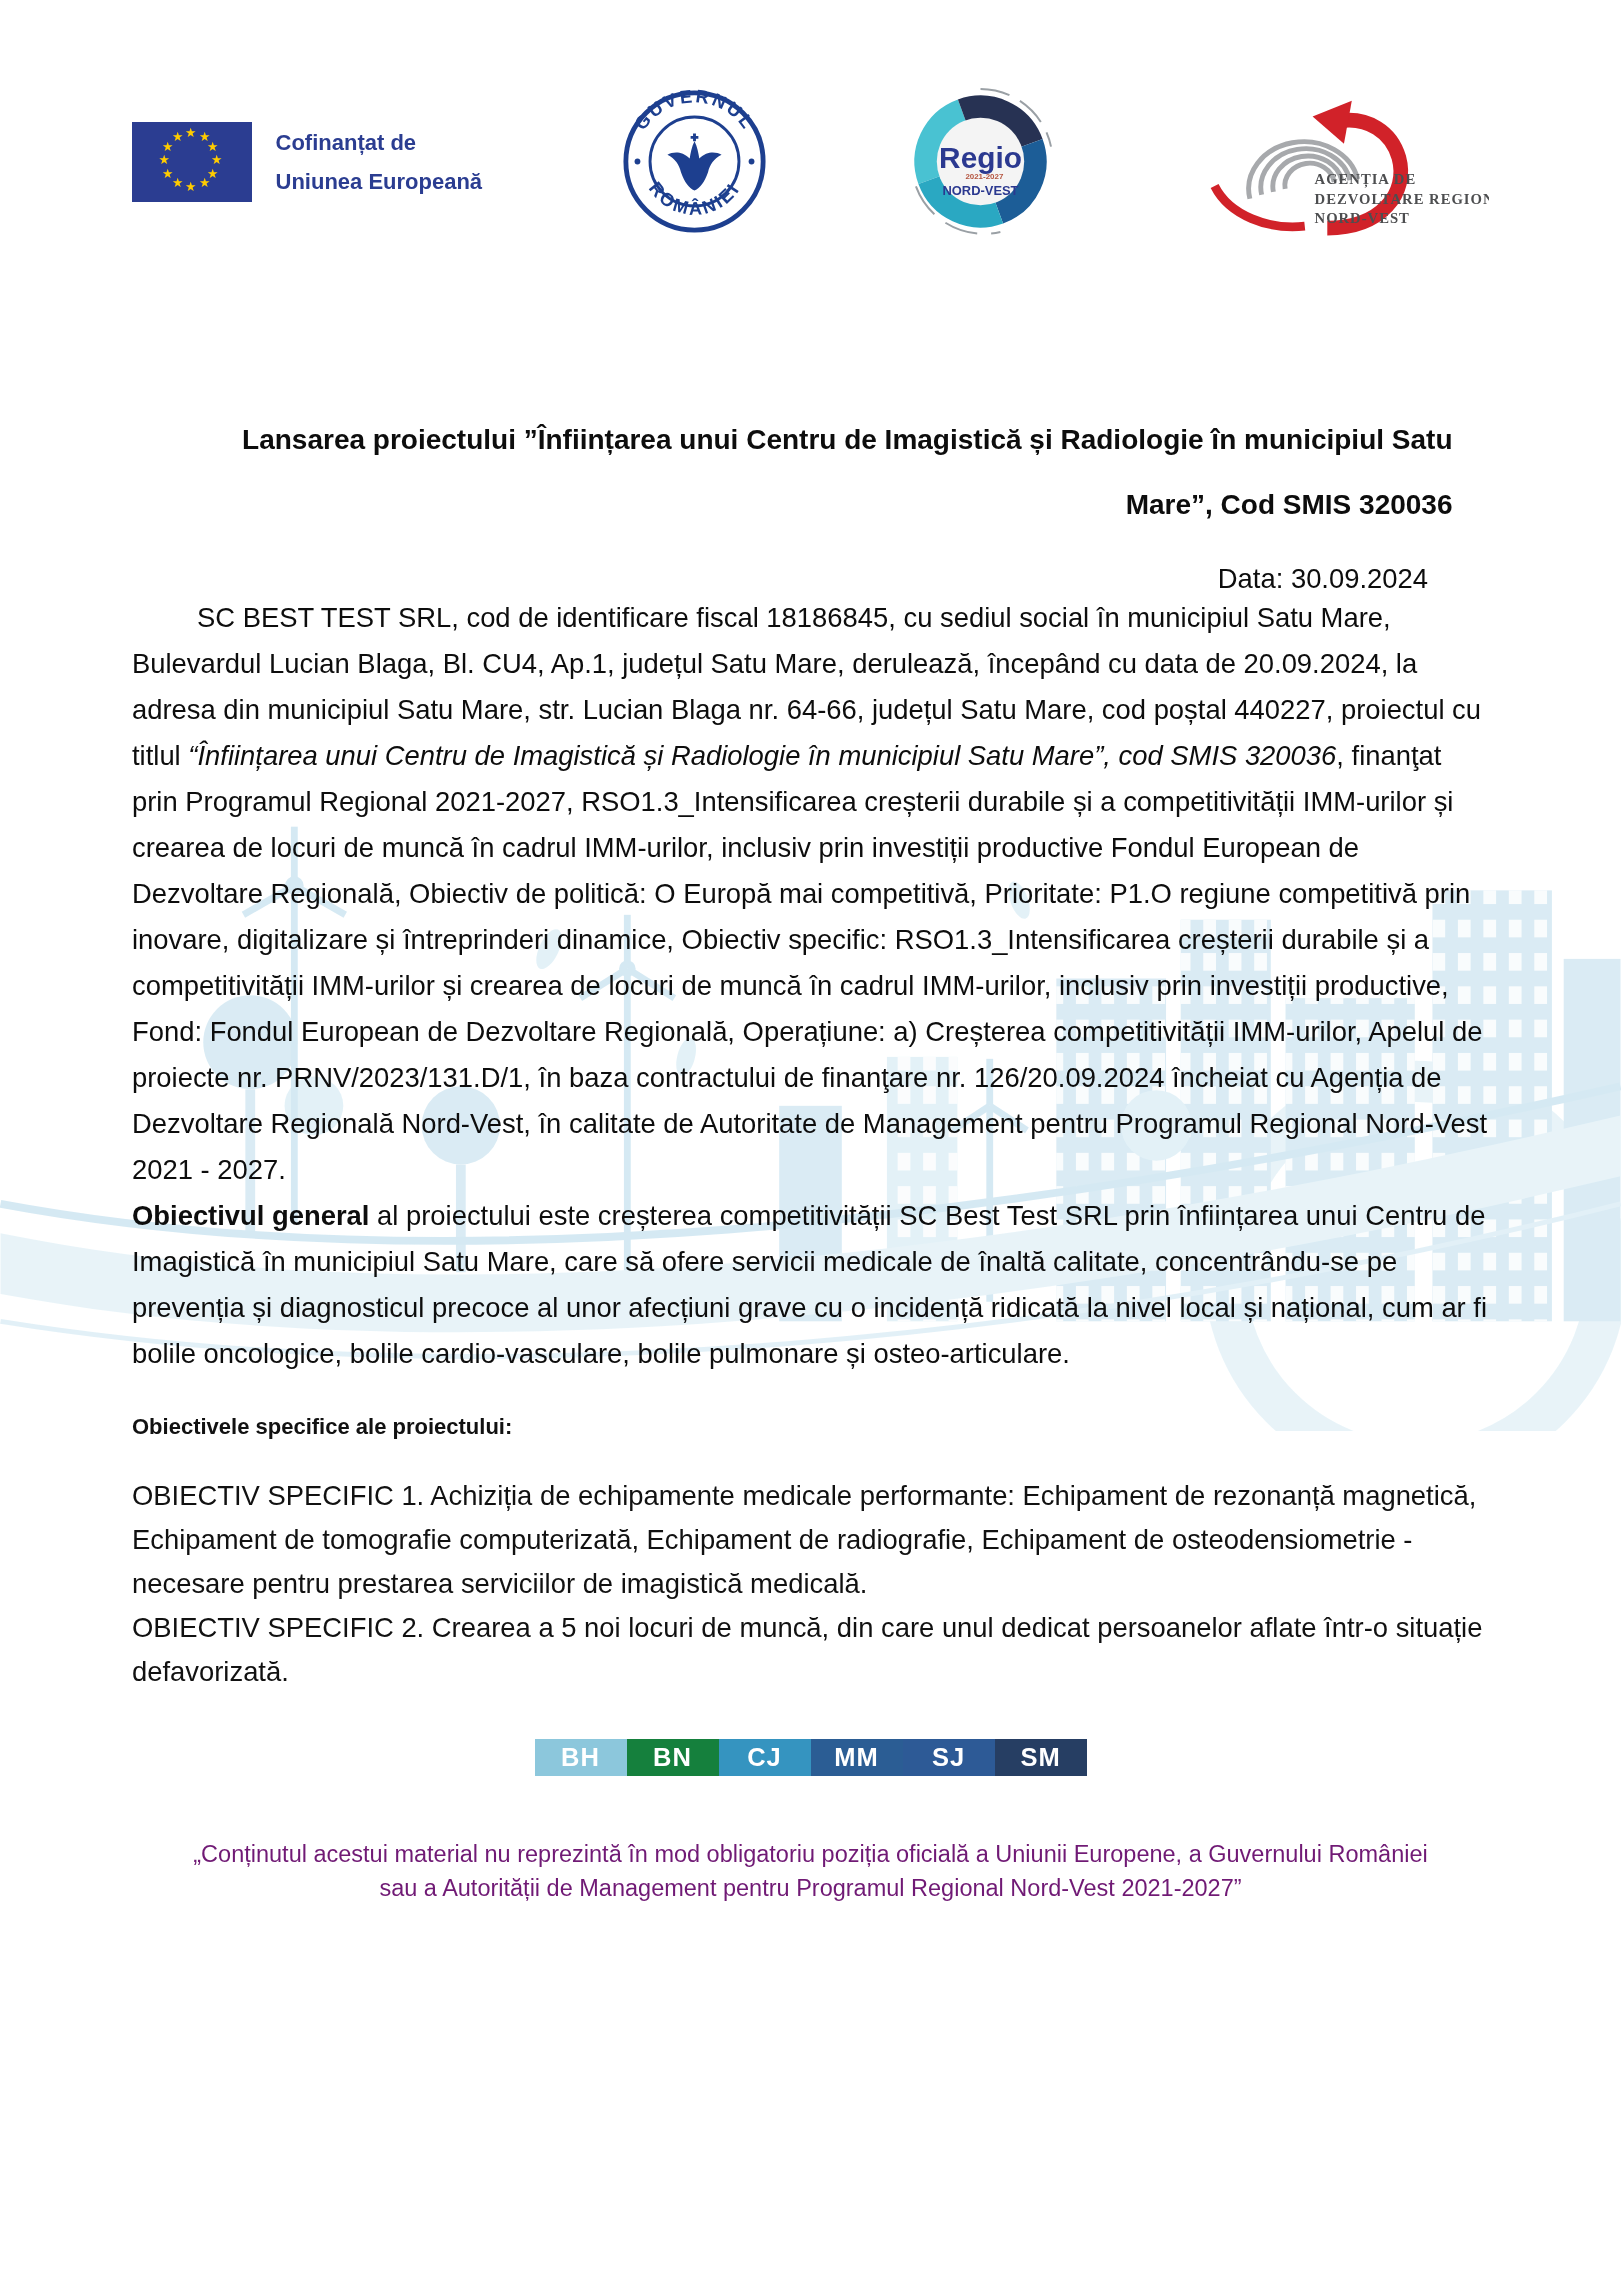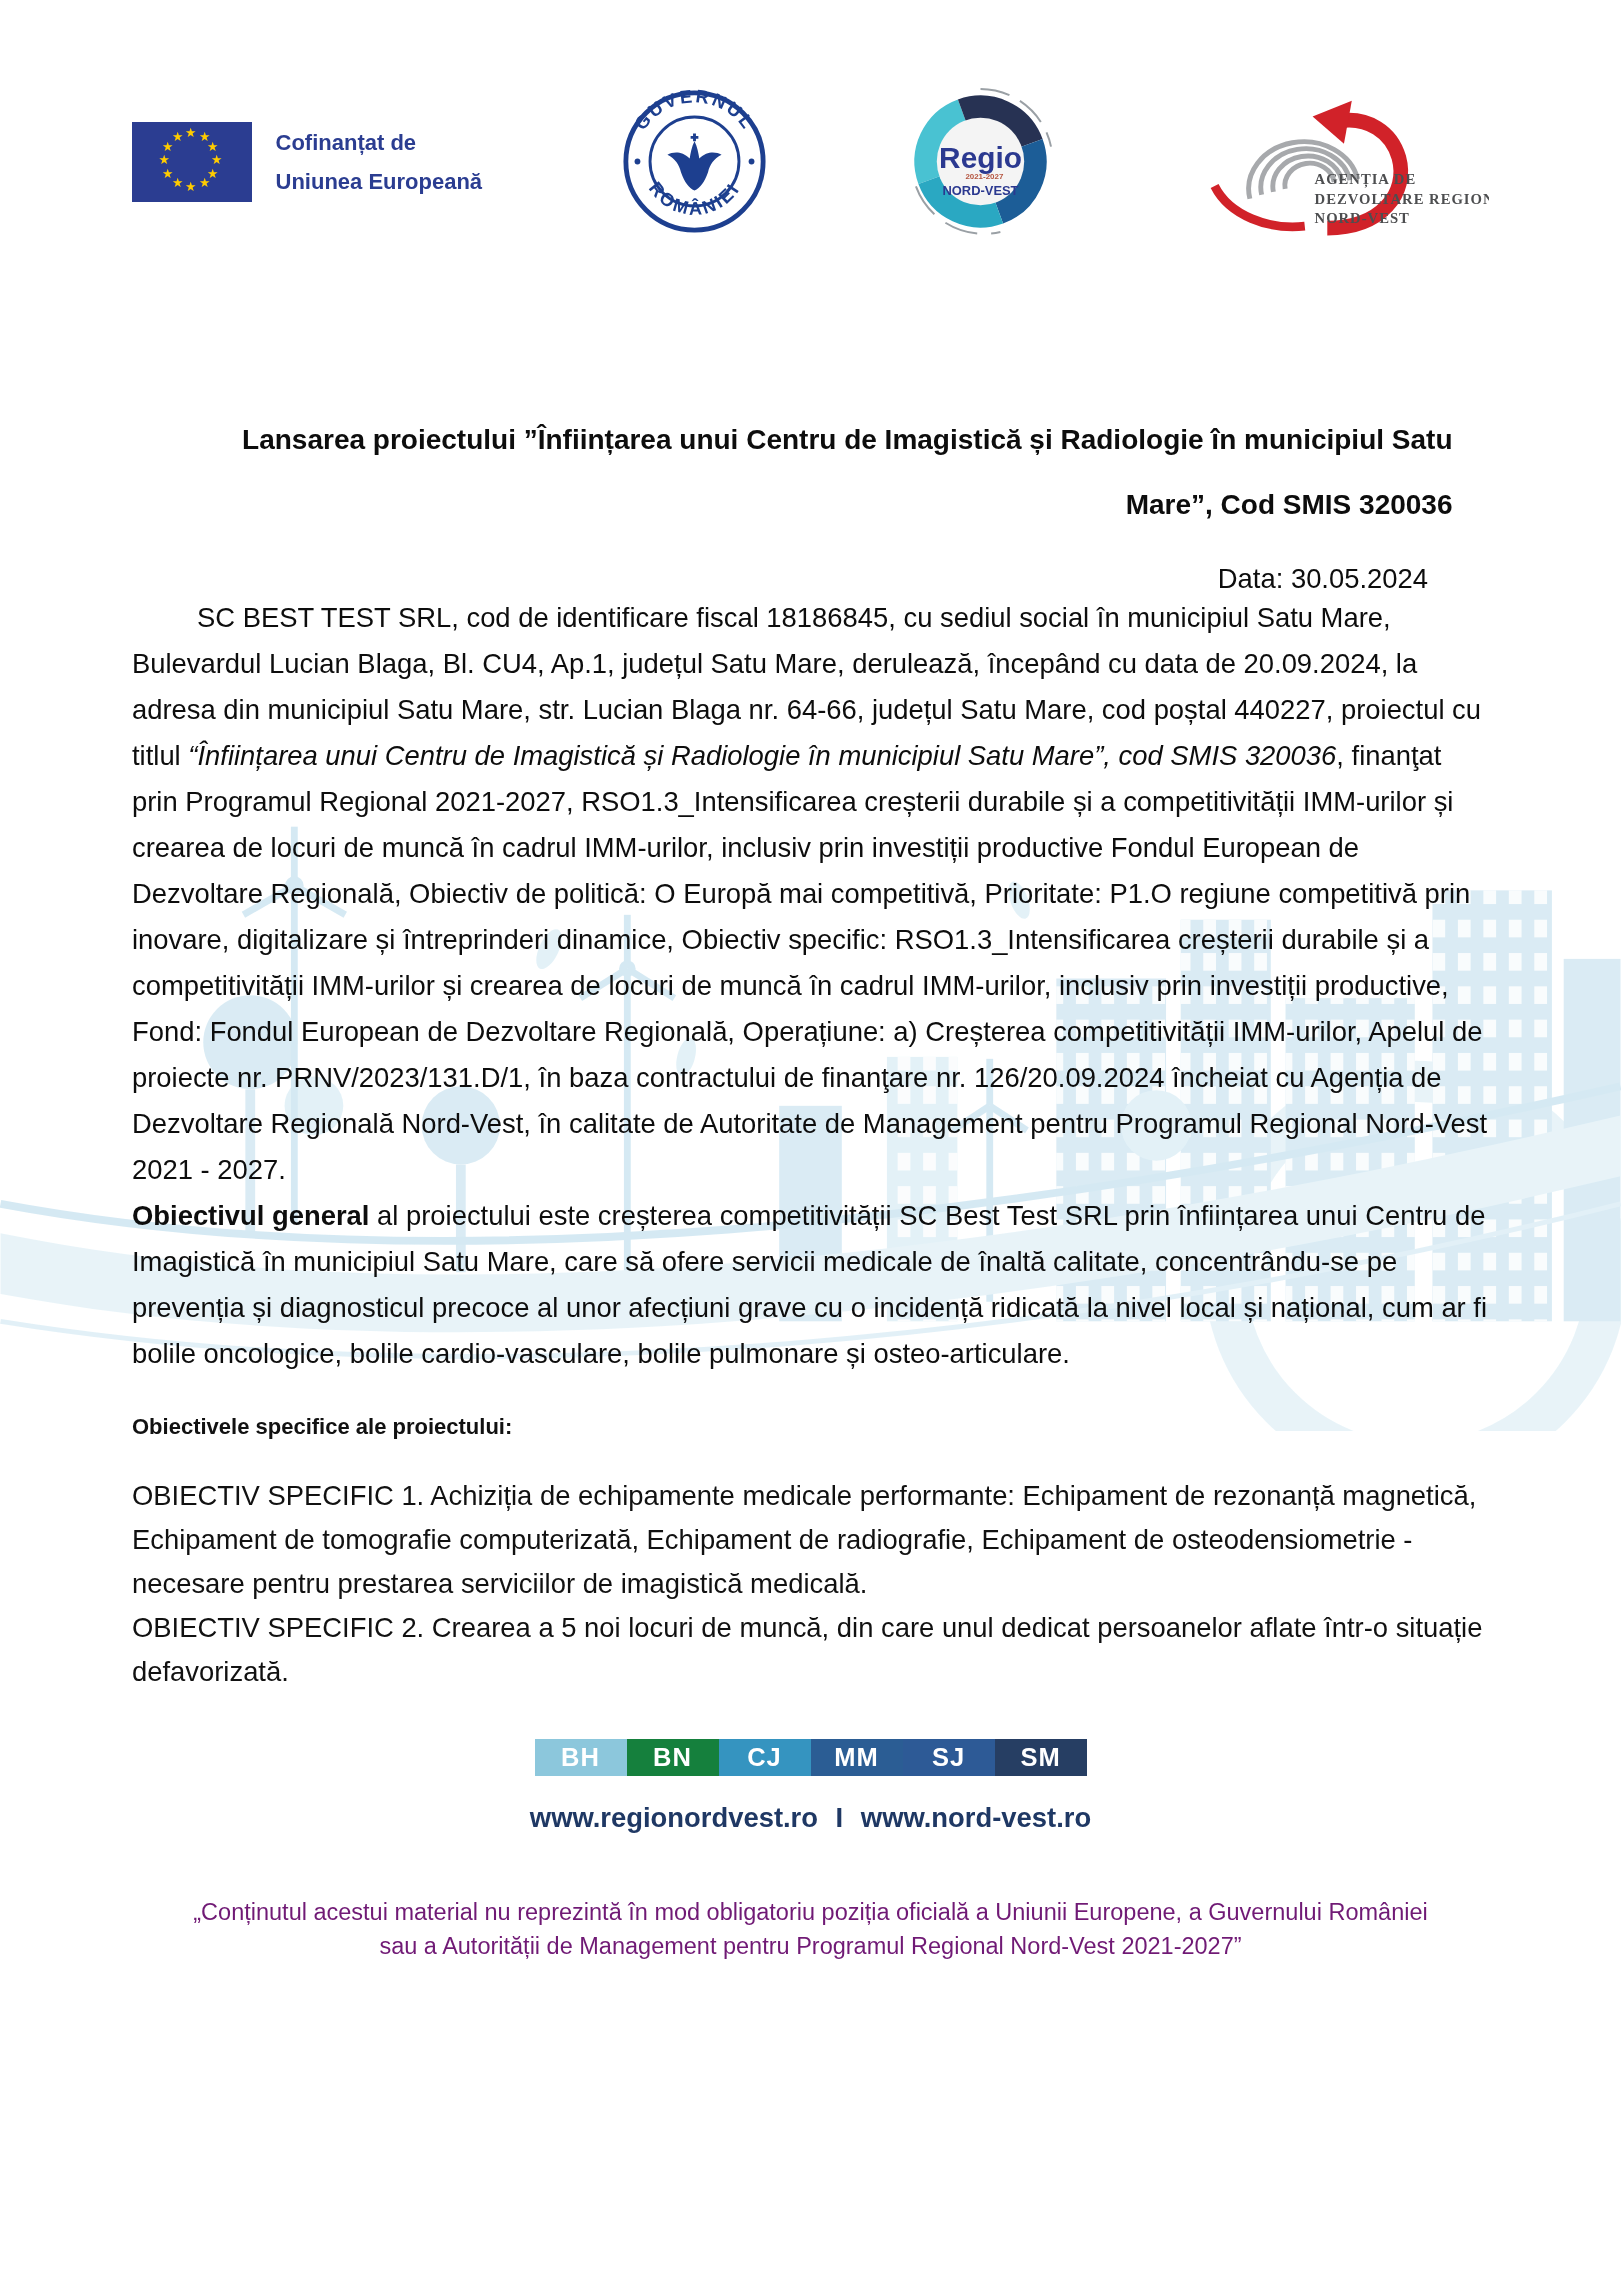--- a/index.html
+++ b/index.html
@@ -184,41 +184,38 @@
         <polygon points="160,18 120,34 152,62" fill="#d12229"></polygon>
         <g font-family="'Liberation Serif','DejaVu Serif',serif" font-size="15" font-weight="600" fill="#4d4e50" letter-spacing="1">
           <text x="122" y="103">AGENȚIA DE</text>
           <text x="122" y="123">DEZVOLTARE REGIONALĂ</text>
           <text x="122" y="143">NORD-VEST</text>
         </g>
       </svg>
     </div>
 
     <h1 class="title">Lansarea proiectului ”Înființarea unui Centru de Imagistică și Radiologie în municipiul Satu Mare”, Cod SMIS 320036</h1>
-    <div class="date-line">Data: 30.05.2024</div>
+    <div class="date-line">Data: 30.09.2024</div>
 
     <p class="body-par p1"><span>SC BEST TEST SRL, cod de identificare fiscal 18186845, cu sediul social în municipiul Satu Mare, Bulevardul Lucian Blaga, Bl. CU4, Ap.1, județul Satu Mare, derulează, începând cu data de 20.09.2024, la adresa din municipiul Satu Mare, str. Lucian Blaga nr. 64-66, județul Satu Mare, cod poștal 440227,  proiectul cu titlul </span><em>“Înființarea unui Centru de Imagistică și Radiologie în municipiul Satu Mare”, cod SMIS 320036</em><span>, finanţat prin Programul Regional 2021-2027, RSO1.3_Intensificarea creșterii durabile și a competitivității IMM-urilor și crearea de locuri de muncă în cadrul IMM-urilor, inclusiv prin investiții productive Fondul European de Dezvoltare Regională, Obiectiv de politică: O Europă mai competitivă, Prioritate: P1.O regiune competitivă prin inovare, digitalizare și întreprinderi dinamice, Obiectiv specific: RSO1.3_Intensificarea creșterii durabile și a competitivității IMM-urilor și crearea de locuri de muncă în cadrul IMM-urilor, inclusiv prin investiții productive, Fond: Fondul European de Dezvoltare Regională, Operațiune: a) Creșterea competitivității IMM-urilor, Apelul de proiecte nr. PRNV/2023/131.D/1, în baza contractului de finanţare nr. 126/20.09.2024 încheiat cu Agenția de Dezvoltare Regională Nord-Vest, în calitate de Autoritate de Management pentru Programul Regional Nord-Vest 2021 - 2027.</span></p>
 
     <p class="body-par p2"><strong>Obiectivul general</strong><span> al proiectului este creșterea competitivității SC Best Test SRL prin înființarea unui Centru de Imagistică în municipiul Satu Mare, care să ofere servicii medicale de înaltă calitate, concentrându-se pe prevenția și diagnosticul precoce al unor afecțiuni grave cu o incidență ridicată la nivel local și național, cum ar fi bolile oncologice, bolile cardio-vasculare, bolile pulmonare și osteo-articulare.</span></p>
 
     <p class="obj-heading">Obiectivele specifice ale proiectului:</p>
 
     <p class="os os1">OBIECTIV SPECIFIC 1.  Achiziția de echipamente medicale performante: Echipament de rezonanță magnetică, Echipament de tomografie computerizată, Echipament de radiografie, Echipament de osteodensiometrie - necesare pentru prestarea serviciilor de imagistică medicală.</p>
     <p class="os os2">OBIECTIV SPECIFIC 2.  Crearea a 5 noi locuri de muncă, din care unul dedicat persoanelor aflate într-o situație defavorizată.</p>
 
     <div class="counties">
       <div class="county" style="background-color: rgb(140, 199, 220);">BH</div>
       <div class="county" style="background-color: #15803d;">BN</div>
       <div class="county" style="background-color: rgb(53, 148, 192);">CJ</div>
       <div class="county" style="background-color: rgb(43, 93, 148);">MM</div>
       <div class="county" style="background-color: rgb(45, 90, 150);">SJ</div>
       <div class="county" style="background-color: rgb(38, 62, 99);">SM</div>
     </div>
 
-    <div class="websites">
-      <a href="#">www.regionordvest.ro</a><span class="sep">I</span><a href="#">www.nord-vest.ro</a>
-    </div>
 
     <p class="disclaimer">„Conținutul acestui material nu reprezintă în mod obligatoriu poziția oficială a Uniunii Europene, a Guvernului României sau a Autorității de Management pentru Programul Regional Nord-Vest 2021-2027”</p>
 
   </div>
 </div>
 
 
 </body></html>

